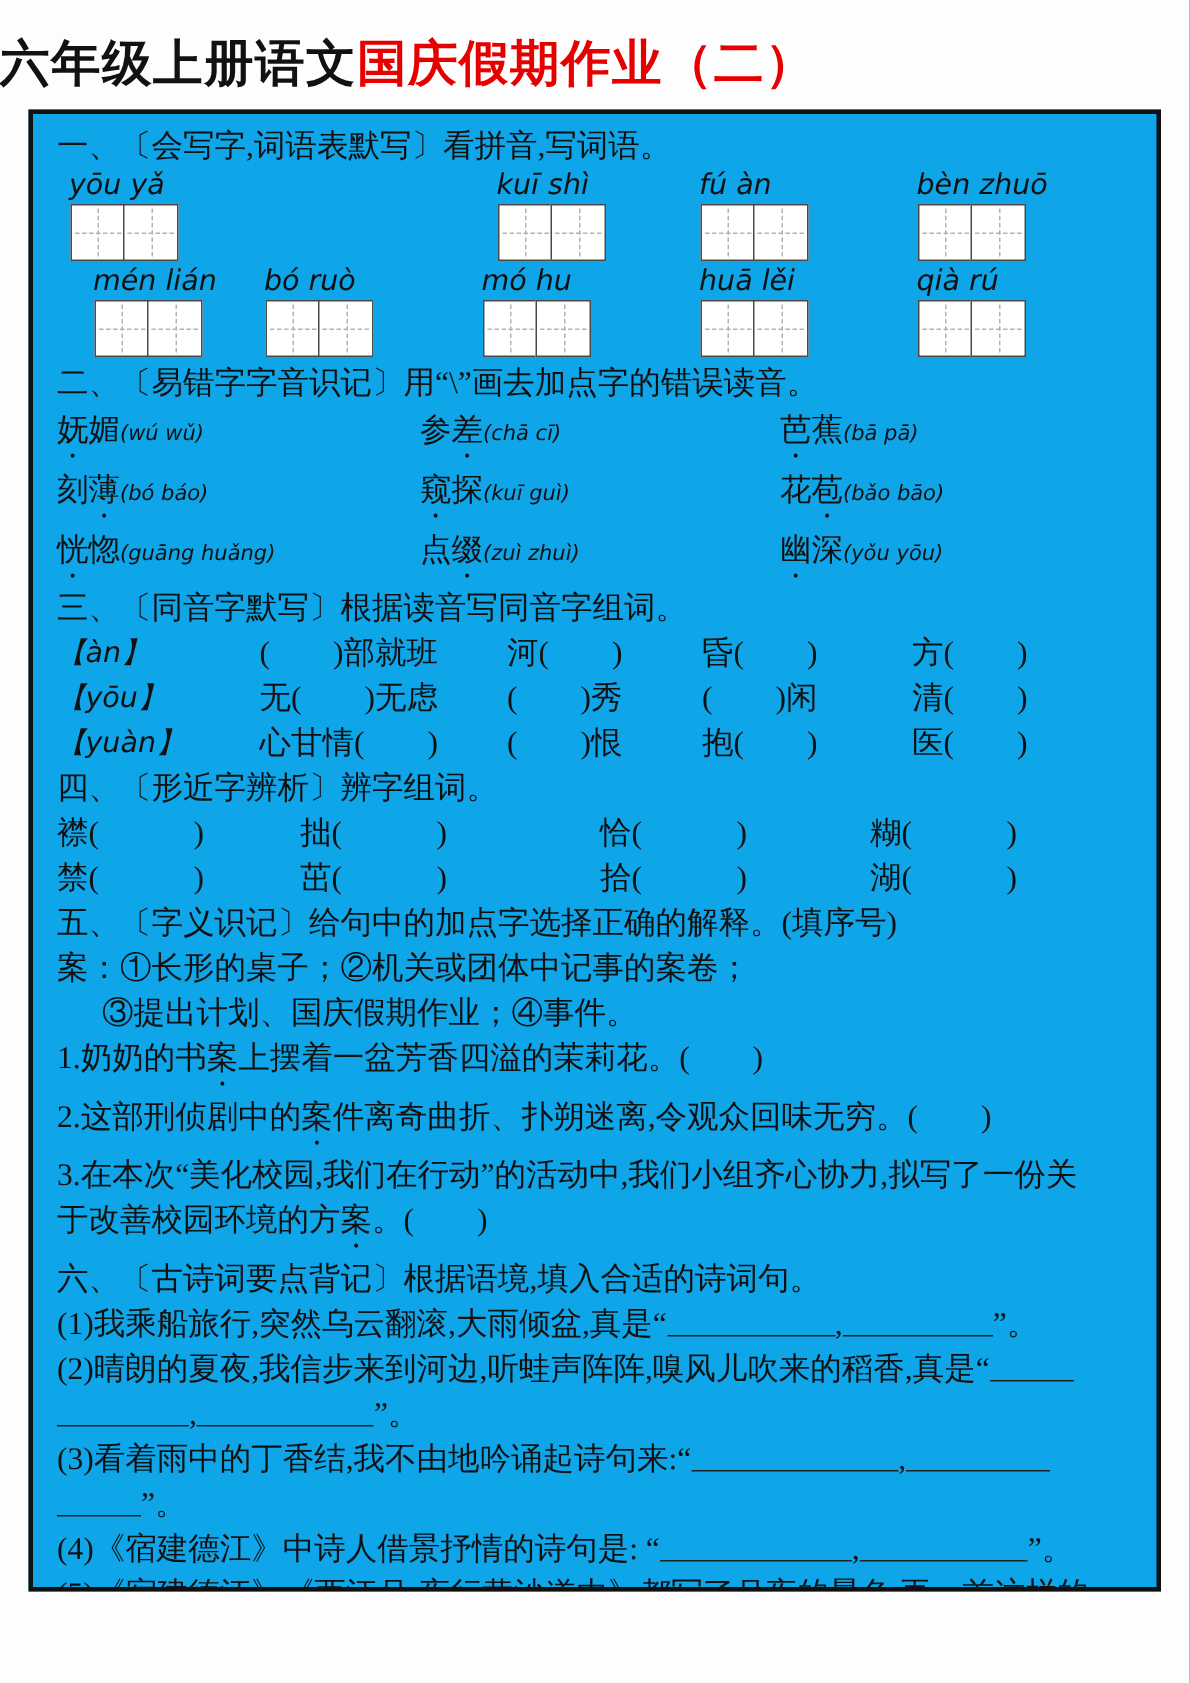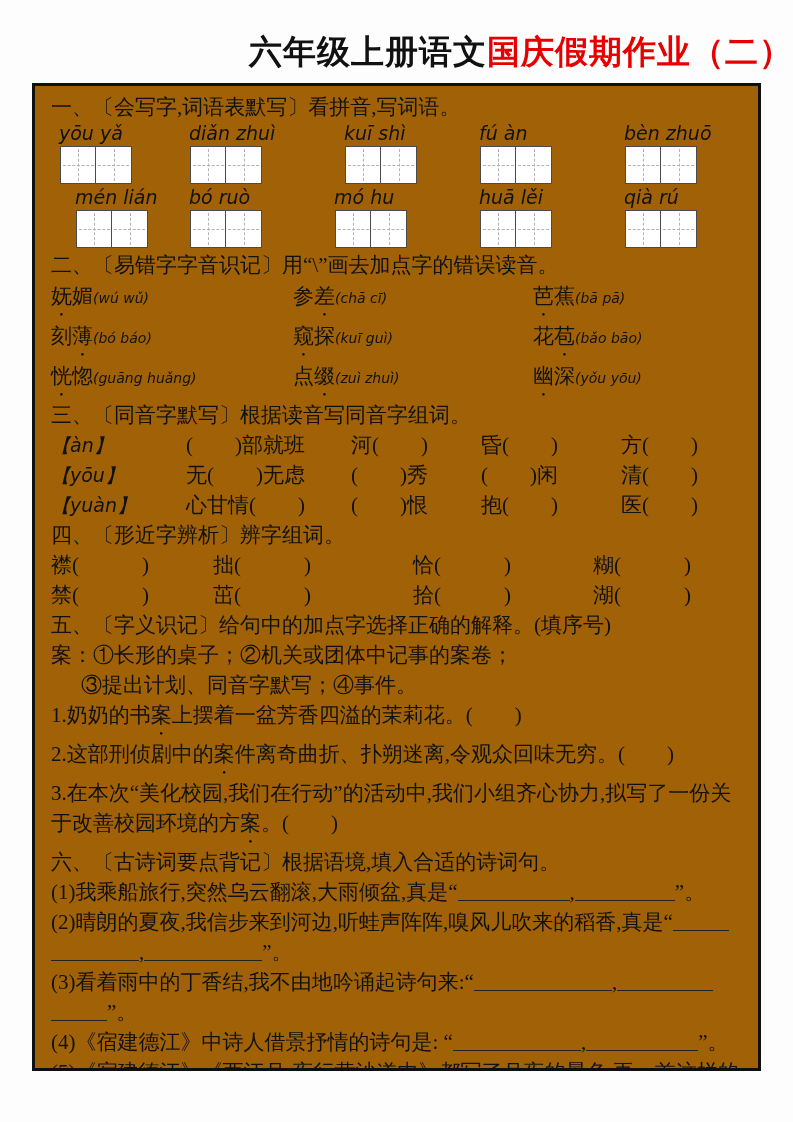--- a/index.html
+++ b/index.html
@@ -2,27 +2,27 @@
 <html><head>
 <meta charset="utf-8">
 <style>
   html,body{margin:0;padding:0;}
   body{
     width:793px;height:1122px;background:#fdfdfd;color:#111;
     font-family:"Liberation Serif","DejaVu Serif",serif;
     position:relative;overflow:hidden;
   }
   .title{
-    text-align:right;font-size:33px;font-weight:700;letter-spacing:1px;
-    padding:30px 0 8px 0;white-space:nowrap;
+    text-align:left;font-size:33px;font-weight:700;letter-spacing:1px;
+    padding:20px 0 8px 0;white-space:nowrap;
   }
   .title .red{color:#e60000;}
   .frame{
-    margin:0 32px;border:3px solid #101010;height:988px;box-sizing:border-box;
-    padding:6px 4px 0 16px;overflow:hidden;background:#a16207;
+    margin:0 19px;border:3px solid #101010;height:988px;box-sizing:border-box;
+    padding:6px 4px 0 16px;overflow:hidden;background:#0ea5e9;
   }
   p.ln{margin:0;font-size:21px;line-height:30px;white-space:nowrap;}
   .indent{padding-left:30px;}
   
   .pyrow{position:relative;height:64px;}
   .pg{position:absolute;top:0;width:74px;text-align:left;}
   .py{font-family:"DejaVu Sans",sans-serif;font-style:italic;font-size:19px;
       line-height:22px;white-space:nowrap;display:block;}
   .wbox{display:flex;justify-content:center;margin-top:2px;}
   .cell{position:relative;width:37px;height:38px;border:1.5px solid #4a4a4a;
@@ -57,27 +57,20 @@
 
   <p class="ln">一、〔会写字,词语表默写〕看拼音,写词语。</p>
   <div class="pyrow">
     <div class="pg" style="left:8px">
         <span class="py">yōu yǎ</span>
         <span class="wbox">
           <span class="cell"></span>
           <span class="cell"></span>
         </span>
       </div>
-    <div class="pg" style="left:138px">
-        <span class="py">diǎn zhuì</span>
-        <span class="wbox">
-          <span class="cell"></span>
-          <span class="cell"></span>
-        </span>
-      </div>
     <div class="pg" style="left:293px">
         <span class="py">kuī shì</span>
         <span class="wbox">
           <span class="cell"></span>
           <span class="cell"></span>
         </span>
       </div>
     <div class="pg" style="left:428px">
         <span class="py">fú  àn</span>
         <span class="wbox">
@@ -180,21 +173,21 @@
   </div>
   <div class="g4">
     <span>禁(　　　)</span>
     <span>茁(　　　)</span>
     <span>拾(　　　)</span>
     <span>湖(　　　)</span>
   </div>
 
   <p class="ln">五、〔字义识记〕给句中的加点字选择正确的解释。(填序号)</p>
   <p class="ln">案：①长形的桌子；②机关或团体中记事的案卷；</p>
-  <p class="ln indent">③提出计划、同音字默写；④事件。</p>
+  <p class="ln indent">③提出计划、国庆假期作业；④事件。</p>
   <p class="ln"><span>1.奶奶的书</span><span class="dt">案</span><span>上摆着一盆芳香四溢的茉莉花。(　　)</span></p>
   <p class="ln"><span>2.这部刑侦剧中的</span><span class="dt">案</span><span>件离奇曲折、扑朔迷离,令观众回味无穷。(　　)</span></p>
   <p class="ln">3.在本次“美化校园,我们在行动”的活动中,我们小组齐心协力,拟写了一份关</p>
   <p class="ln"><span>于改善校园环境的方</span><span class="dt">案</span><span>。(　　)</span></p>
 
   <p class="ln">六、〔古诗词要点背记〕根据语境,填入合适的诗词句。</p>
   <p class="ln"><span>(1)我乘船旅行,突然乌云翻滚,大雨倾盆,真是“</span><span class="blank" style="width:112px"></span><span>,</span><span class="blank" style="width:100px"></span><span>”。</span></p>
   <p class="ln"><span>(2)晴朗的夏夜,我信步来到河边,听蛙声阵阵,嗅风儿吹来的稻香,真是“</span><span class="blank" style="width:56px"></span></p>
   <p class="ln"><span class="blank" style="width:88px"></span><span>,</span><span class="blank" style="width:118px"></span><span>”。</span></p>
   <p class="ln"><span>(3)看着雨中的丁香结,我不由地吟诵起诗句来:“</span><span class="blank" style="width:138px"></span><span>,</span><span class="blank" style="width:96px"></span></p>

